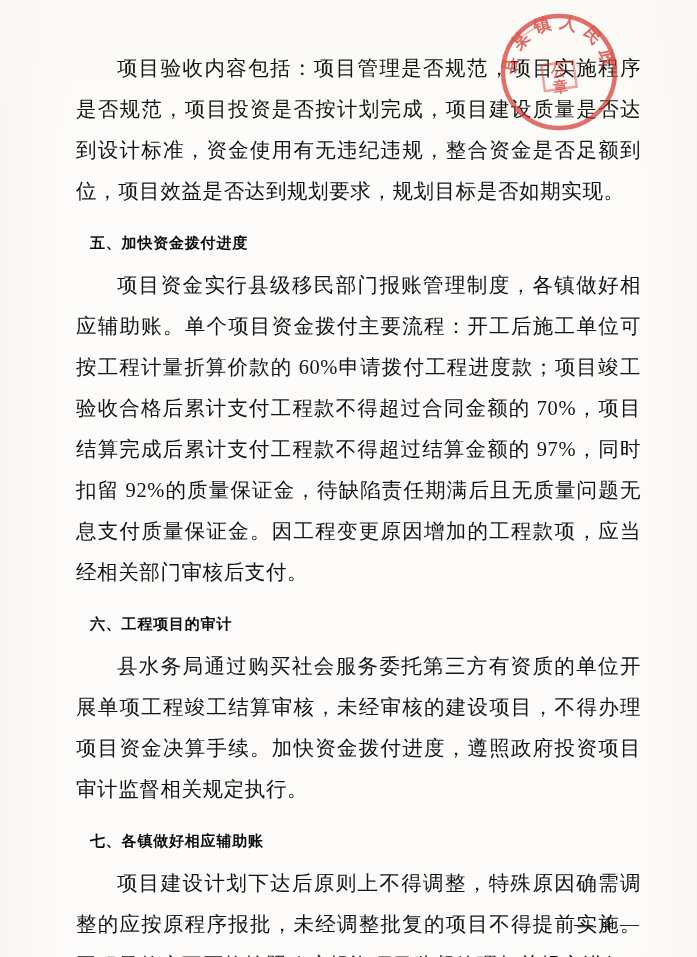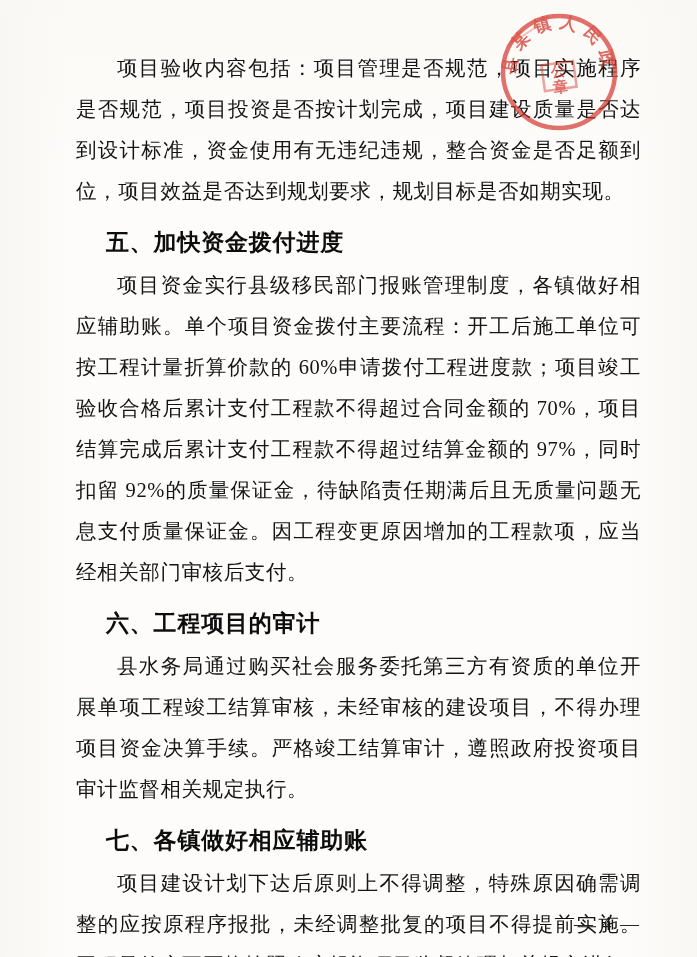--- a/index.html
+++ b/index.html
@@ -41,21 +41,21 @@
     font-size: 20.5px;
     line-height: 41px;
     letter-spacing: 0.6px;
     text-align: justify;
     text-justify: inter-ideograph;
     text-indent: 2em;
     color: #141414;
   }
   h2.heading {
     margin: 10px 0 2px 0;
-    font-size: 23px;
+    font-size: 15px;
     line-height: 41px;
     letter-spacing: 0.8px;
     font-weight: bold;
     text-indent: 2em;
     color: #0d0d0d;
     font-family: "Liberation Sans", sans-serif;
   }
   .page-number {
     position: absolute;
     right: 56px;
@@ -116,20 +116,20 @@
     </div>
   </div>
 
   <div class="doc-body">
     <p class="para">项目验收内容包括：项目管理是否规范，项目实施程序是否规范，项目投资是否按计划完成，项目建设质量是否达到设计标准，资金使用有无违纪违规，整合资金是否足额到位，项目效益是否达到规划要求，规划目标是否如期实现。</p>
 
     <h2 class="heading">五、加快资金拨付进度</h2>
     <p class="para">项目资金实行县级移民部门报账管理制度，各镇做好相应辅助账。单个项目资金拨付主要流程：开工后施工单位可按工程计量折算价款的 60%申请拨付工程进度款；项目竣工验收合格后累计支付工程款不得超过合同金额的 70%，项目结算完成后累计支付工程款不得超过结算金额的 97%，同时扣留 92%的质量保证金，待缺陷责任期满后且无质量问题无息支付质量保证金。因工程变更原因增加的工程款项，应当经相关部门审核后支付。</p>
 
     <h2 class="heading">六、工程项目的审计</h2>
-    <p class="para">县水务局通过购买社会服务委托第三方有资质的单位开展单项工程竣工结算审核，未经审核的建设项目，不得办理项目资金决算手续。严格竣工结算审计，遵照政府投资项目审计监督相关规定执行。</p>
+    <p class="para">县水务局通过购买社会服务委托第三方有资质的单位开展单项工程竣工结算审核，未经审核的建设项目，不得办理项目资金决算手续。加快资金拨付进度，遵照政府投资项目审计监督相关规定执行。</p>
 
     <h2 class="heading">七、各镇做好相应辅助账</h2>
     <p class="para">项目建设计划下达后原则上不得调整，特殊原因确需调整的应按原程序报批，未经调整批复的项目不得提前实施。工程量的变更严格按照政府投资项目监督管理相关规定进行</p>
   </div>
 
   <div class="page-number">— 4 —</div>
 </div>
 
 </body></html>

